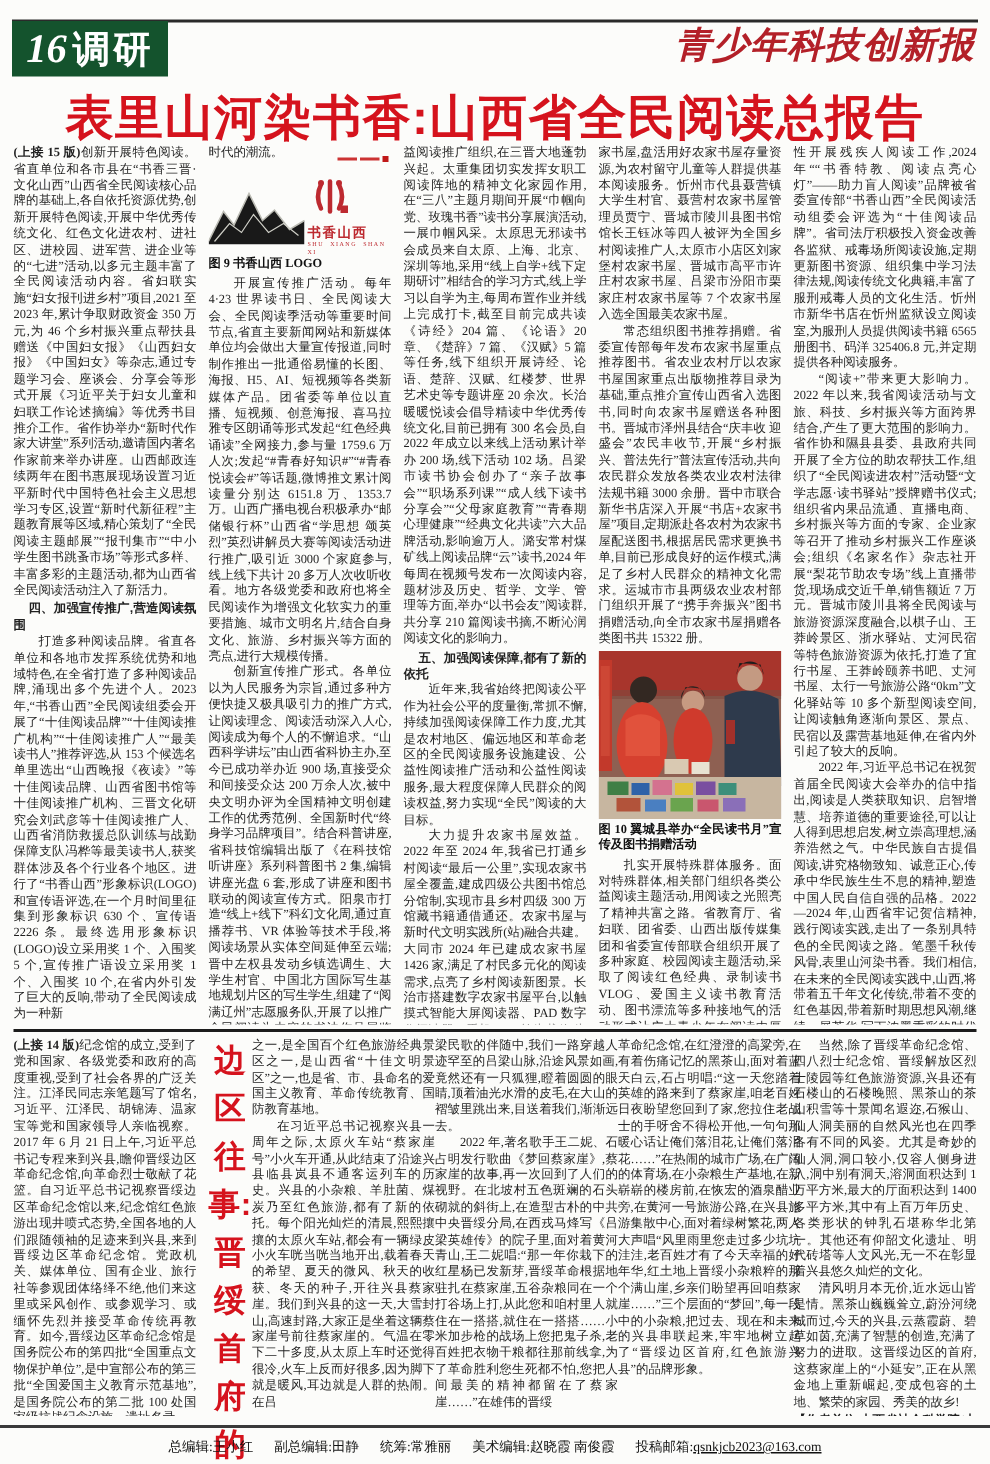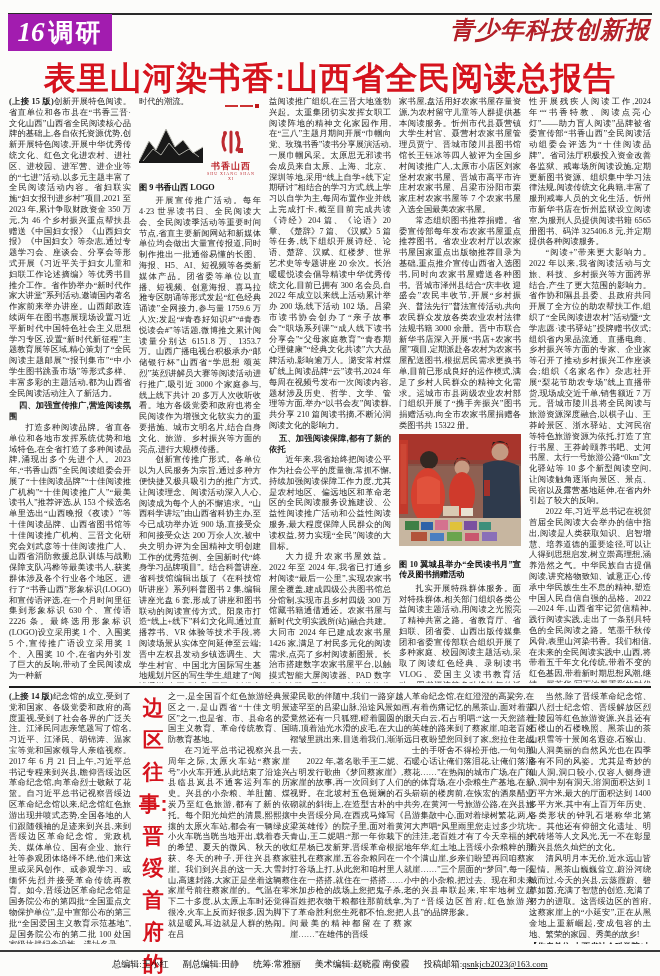--- a/index.html
+++ b/index.html
@@ -1,43 +1,43 @@
 <!DOCTYPE html>
 <html><head>
 <meta charset="utf-8">
 <style>
   html,body{margin:0;padding:0;background:#e8e8e6;}
   .page{position:relative;width:660px;height:976px;margin:0 auto;background:#fcfcfa;
         font-family:"Liberation Serif","DejaVu Serif",serif;color:#1f1f1f;overflow:hidden;}
   
   .top-rule{position:absolute;left:8px;right:8px;top:13px;border-top:2px solid #2a2a2a;}
-  .badge{position:absolute;left:8px;top:14px;width:104px;height:37px;background:#a21caf;color:#fff;
+  .badge{position:absolute;left:8px;top:14px;width:104px;height:37px;background:#14532d;color:#fff;
          display:flex;align-items:center;justify-content:center;z-index:2;}
   .badge .num{font-size:27px;font-style:italic;font-weight:bold;font-family:"Liberation Serif",serif;margin-right:4px;}
   .badge .sec{font-size:25px;font-weight:bold;font-family:"Liberation Sans","DejaVu Sans",sans-serif;letter-spacing:2px;}
   .dateline{position:absolute;left:170px;width:320px;top:28px;text-align:center;font-size:10px;font-weight:bold;
             display:flex;justify-content:center;gap:10px;}
   .masthead{position:absolute;right:10px;top:14px;font-size:24px;font-weight:bold;font-style:italic;
             color:#b32028;font-family:"Liberation Serif",serif;letter-spacing:1px;}
   
   .headline1{position:absolute;left:0;width:100%;top:57px;text-align:center;color:#d5131d;
              font-family:"Liberation Sans","DejaVu Sans",sans-serif;font-weight:900;font-size:32px;letter-spacing:1px;}
   
   .cols{position:absolute;left:9px;top:97px;width:642px;height:586px;display:flex;gap:8px;}
   .col{width:122px;height:100%;overflow:hidden;text-align:justify;font-size:8.3px;line-height:10.8px;}
   .p{text-indent:2em;margin:0;}
   .p.cont{text-indent:0;}
   .h{font-weight:bold;font-family:"Liberation Sans","DejaVu Sans",sans-serif;text-indent:1.2em;margin:1px 0;}
   .bold{font-weight:bold;}
   .byline{font-weight:bold;text-indent:0;margin-top:2px;}
-  .caption{font-weight:bold;font-size:8.2px;line-height:10.5px;margin:14px 0 3px;text-indent:0;color:#111;}
+  .caption{font-weight:bold;font-size:8.2px;line-height:10.5px;margin:2px 0 3px;text-indent:0;color:#111;}
   
   .fig9{position:relative;height:58px;margin:3px 0 1px;}
   .fig9 .mountains{position:absolute;left:0;top:8px;}
-  .fig9 .logoblock{position:absolute;right:4px;top:16px;width:52px;text-align:center;}
+  .fig9 .logoblock{position:absolute;right:4px;top:5px;width:52px;}
   .fig9 .logotext{color:#bd2a30;font-weight:bold;font-size:9px;line-height:10px;letter-spacing:1px;}
   .fig9 .logosub{color:#bd2a30;font-size:4px;line-height:5px;letter-spacing:1px;}
   .sealmark{position:absolute;right:2px;top:-7px;width:34px;height:4px;display:flex;gap:2px;align-items:center;}
   .sealmark i{display:block;height:2px;background:#c33;flex:1;}
   .sealmark b{display:block;width:4px;height:4px;background:#c01818;}
   
   .fig10{height:112px;margin:2px 0 2px;overflow:hidden;}
   
   .divider{position:absolute;left:9px;right:9px;top:686px;border-top:2px solid #1c1c1c;}
   .a2{position:absolute;left:9px;top:692px;width:642px;height:252px;display:flex;gap:8px;}

